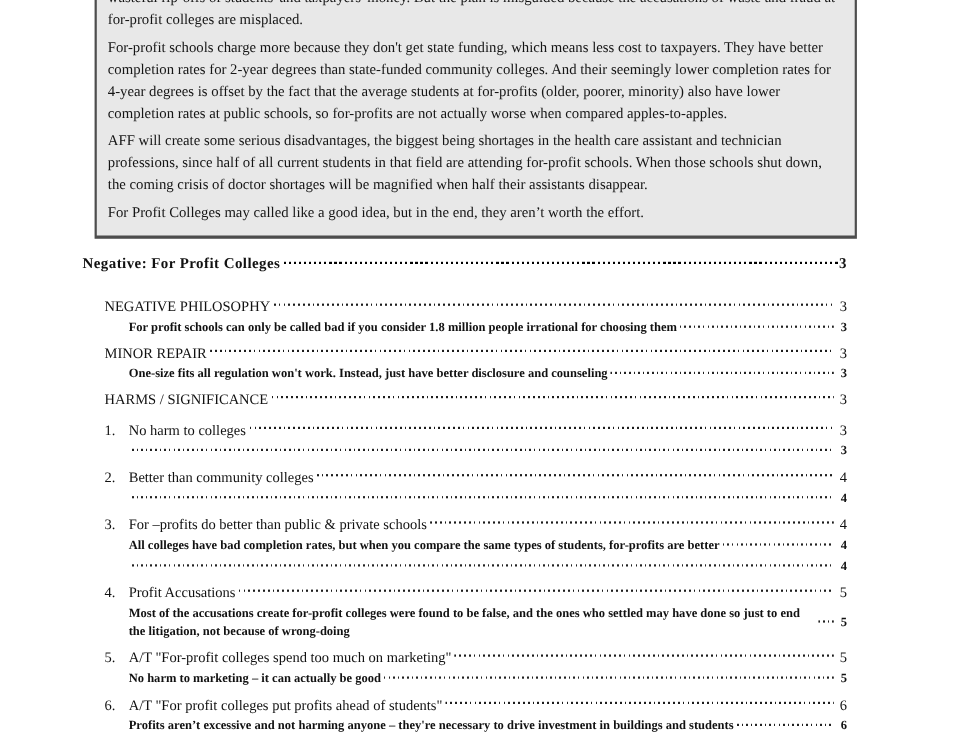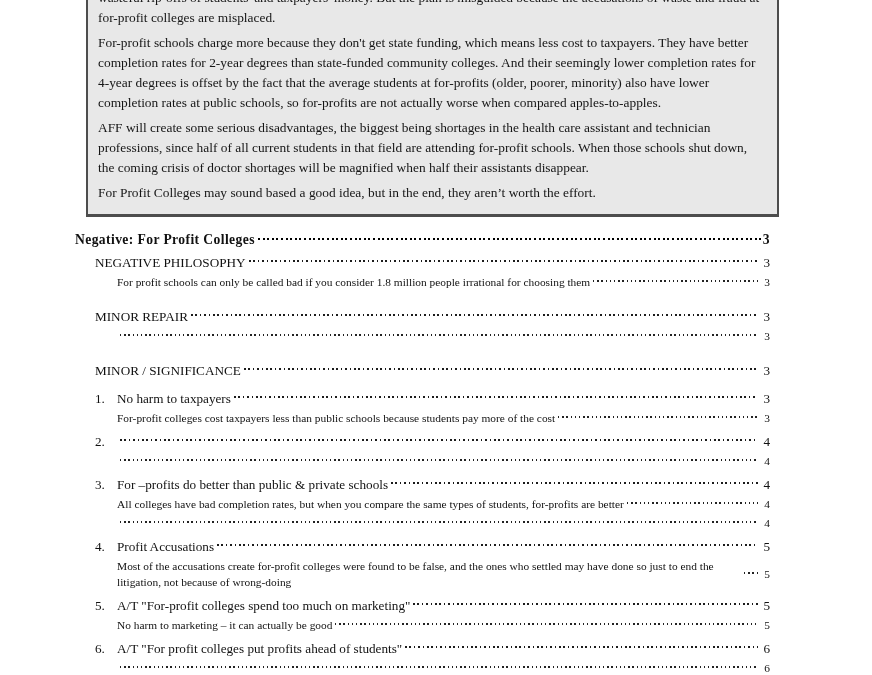--- a/index.html
+++ b/index.html
@@ -61,56 +61,57 @@
     letter-spacing: 0.4px;
     line-height: 18px;
     padding-left: 0;
   }
   .level-title .dots {
     height: 2.6px;
     margin: 0 0 2px 3px;
     background-image: repeating-linear-gradient(to right, #000 0, #000 2px, transparent 2px, transparent 4.6px);
   }
   .level-section {
-    margin-top: 18px;
+    margin-top: 6px;
     font-size: 13.2px;
     line-height: 17px;
     padding-left: 20px;
   }
   .level-item {
     margin-top: 7px;
     font-size: 13.2px;
     line-height: 17px;
     padding-left: 20px;
   }
   .level-sub {
     margin-top: 3px;
     font-size: 11.4px;
     line-height: 16px;
     padding-left: 42px;
+    font-weight: bold;
   }
   .level-sub .dots {
     height: 1.8px;
     margin-bottom: 2.5px;
     background-image: repeating-linear-gradient(to right, #222 0, #222 1.4px, transparent 1.4px, transparent 4.2px);
   }
   
-  .level-title + .level-section { margin-top: 5px; }
+  .level-title + .level-section { margin-top: 21px; }
   .level-section + .level-item { margin-top: 11px; }
 </style>
 </head>
 <body>
 
 <div class="doc">
   <div class="content-col">
     <div class="summary-box" id="summary-box" style="background: rgb(232, 232, 232); border-color: rgb(77, 77, 77);">
         <p>wasteful rip-offs of students' and taxpayers' money. But the plan is misguided because the accusations of waste and fraud at for-profit colleges are misplaced.</p>
         <p>For-profit schools charge more because they don't get state funding, which means less cost to taxpayers. They have better completion rates for 2-year degrees than state-funded community colleges. And their seemingly lower completion rates for 4-year degrees is offset by the fact that the average students at for-profits (older, poorer, minority) also have lower completion rates at public schools, so for-profits are not actually worse when compared apples-to-apples.</p>
         <p>AFF will create some serious disadvantages, the biggest being shortages in the health care assistant and technician professions, since half of all current students in that field are attending for-profit schools. When those schools shut down, the coming crisis of doctor shortages will be magnified when half their assistants disappear.</p>
-        <p>For Profit Colleges may sound based a good idea, but in the end, they aren’t worth the effort.</p>
+        <p>For Profit Colleges may called like a good idea, but in the end, they aren’t worth the effort.</p>
       </div>
     <div class="toc" id="toc">
         <div class="entry level-title">
           <span class="label">Negative: For Profit Colleges</span>
           <span class="dots"></span>
           <span class="page">3</span>
         </div>
         <div class="entry level-section">
           <span class="label">NEGATIVE PHILOSOPHY</span>
           <span class="dots"></span>
@@ -120,41 +121,42 @@
           <span class="label">For profit schools can only be called bad if you consider 1.8 million people irrational for choosing them</span>
           <span class="dots"></span>
           <span class="page">3</span>
         </div>
         <div class="entry level-section">
           <span class="label">MINOR REPAIR</span>
           <span class="dots"></span>
           <span class="page">3</span>
         </div>
         <div class="entry level-sub">
+          <span class="label">One-size fits all regulation won't work.  Instead, just have better disclosure and counseling</span>
           <span class="dots"></span>
           <span class="page">3</span>
         </div>
         <div class="entry level-section">
-          <span class="label">MINOR / SIGNIFICANCE</span>
+          <span class="label">HARMS / SIGNIFICANCE</span>
           <span class="dots"></span>
           <span class="page">3</span>
         </div>
         <div class="entry level-item">
           <span class="num">1.</span>
-          <span class="label">No harm to taxpayers</span>
-          <span class="dots"></span>
-          <span class="page">3</span>
-        </div>
-        <div class="entry level-sub">
-          <span class="label">For-profit colleges cost taxpayers less than public schools because students pay more of the cost</span>
+          <span class="label">No harm to colleges</span>
+          <span class="dots"></span>
+          <span class="page">3</span>
+        </div>
+        <div class="entry level-sub">
           <span class="dots"></span>
           <span class="page">3</span>
         </div>
         <div class="entry level-item">
           <span class="num">2.</span>
+          <span class="label">Better than community colleges</span>
           <span class="dots"></span>
           <span class="page">4</span>
         </div>
         <div class="entry level-sub">
           <span class="dots"></span>
           <span class="page">4</span>
         </div>
         <div class="entry level-item">
           <span class="num">3.</span>
           <span class="label">For –profits do better than public &amp; private schools</span>
@@ -192,18 +194,19 @@
           <span class="dots"></span>
           <span class="page">5</span>
         </div>
         <div class="entry level-item">
           <span class="num">6.</span>
           <span class="label">A/T "For profit colleges put profits ahead of students"</span>
           <span class="dots"></span>
           <span class="page">6</span>
         </div>
         <div class="entry level-sub">
+          <span class="label">Profits aren’t excessive and not harming anyone – they're necessary to drive investment in buildings and students</span>
           <span class="dots"></span>
           <span class="page">6</span>
         </div>
       </div>
   </div>
 </div>
 
 </body></html>

